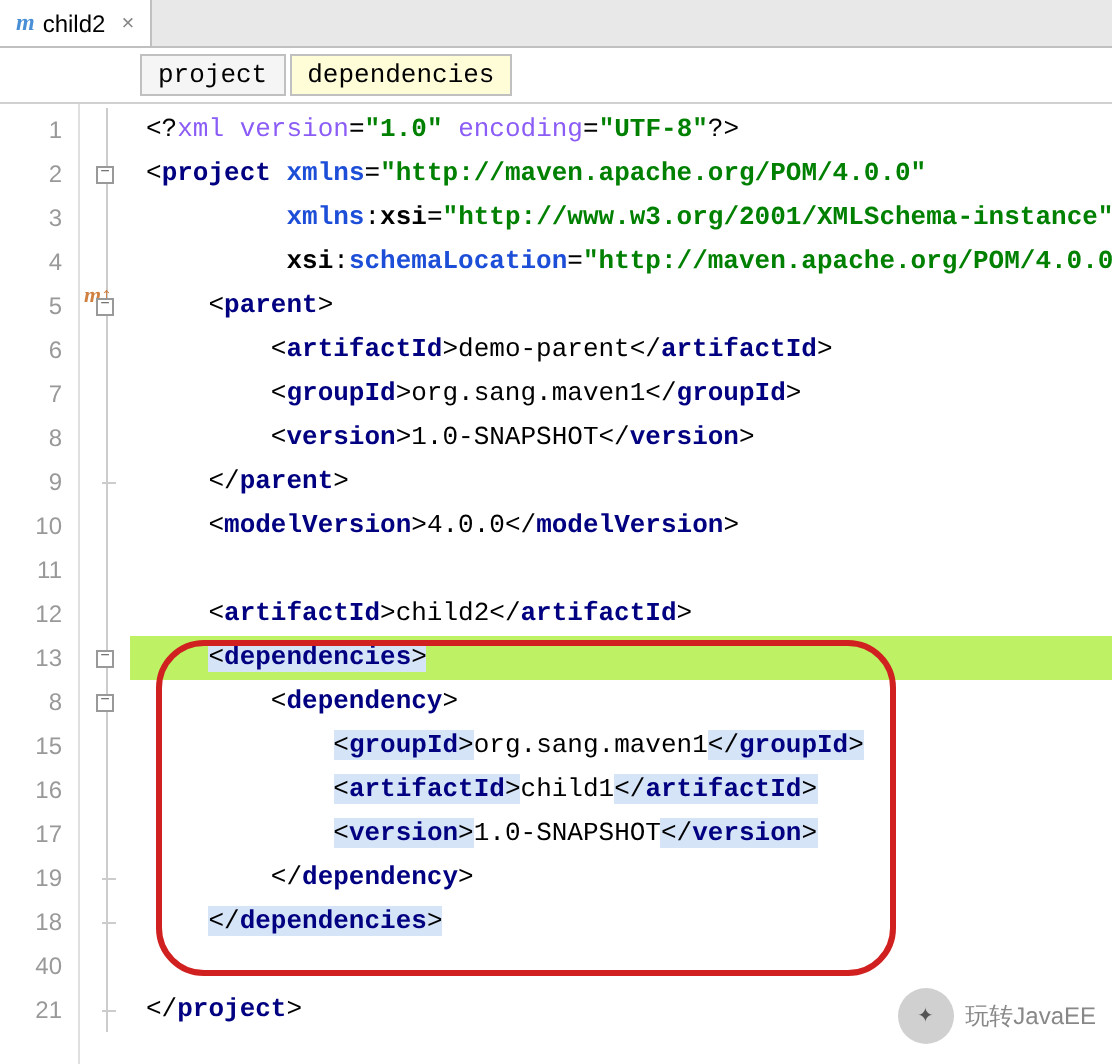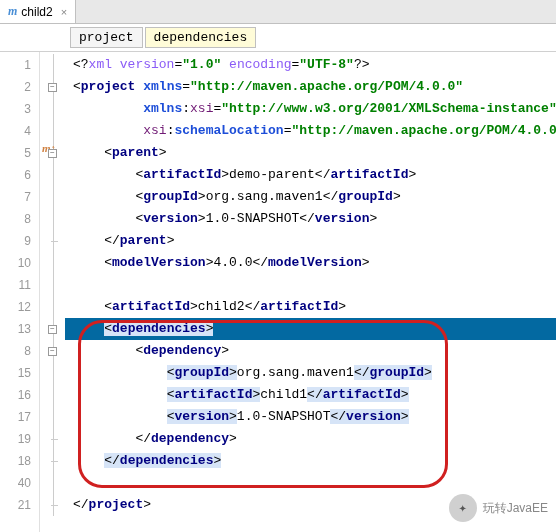--- a/index.html
+++ b/index.html
@@ -110,23 +110,23 @@
 }
 .line {
   height: 22px;
   line-height: 22px;
   padding-left: 8px;
 }
 .t-tag { color: #000080; font-weight: bold; }
 .t-attr { color: #1d4ed8; font-weight: bold; }
 .t-val { color: #008000; font-weight: bold; }
 .t-xml { color: #8b5cf6; }
-.t-ns { color: #701a75; font-weight: normal;}
+.t-ns { color: #000000; font-weight: bold;}
 .hl { background: #d6e4f7; }
-.highlight-row { background: #0369a1; }
+.highlight-row { background: #bef264; }
 .red-box {
   position: absolute;
   border: 3px solid #d02020;
   border-radius: 24px;
   left: 78px;
   top: 320px;
   width: 370px;
   height: 168px;
   pointer-events: none;
 }

